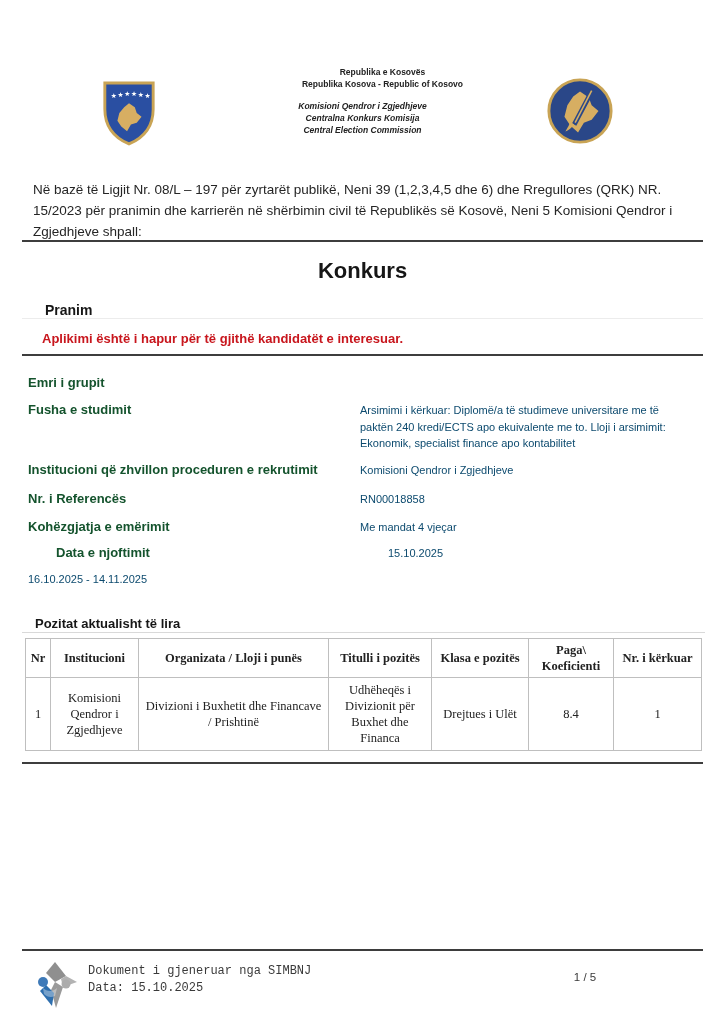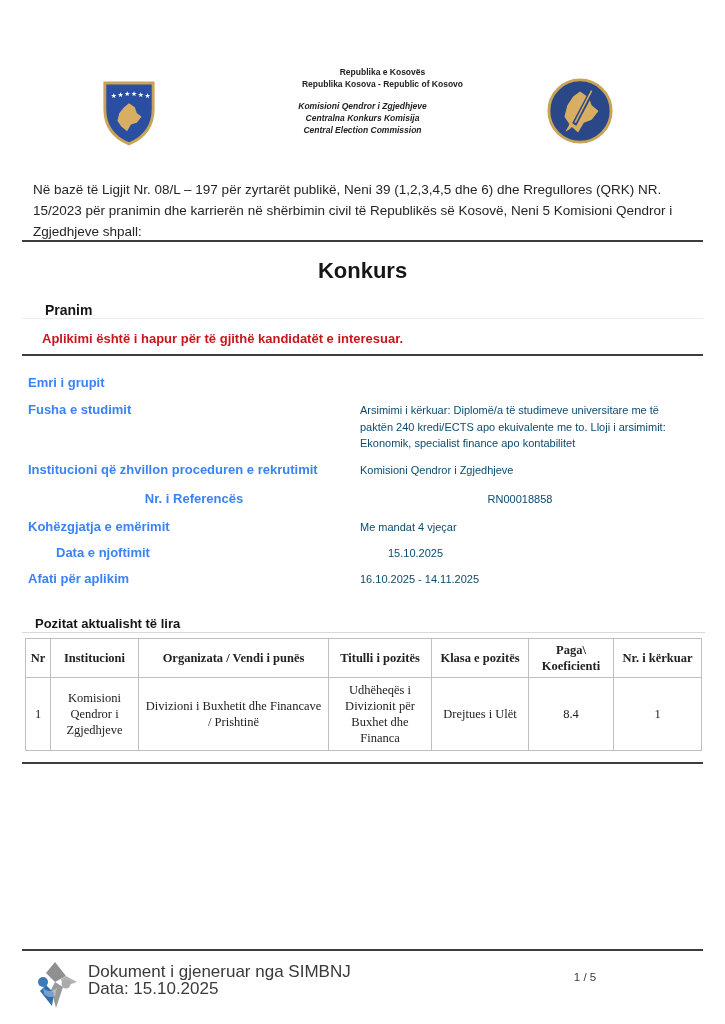--- a/index.html
+++ b/index.html
@@ -28,44 +28,44 @@
   .rule-dark { left: 22px; width: 681px; height: 0; border-top: 2px solid #3d3d3d; }
   .rule-light { left: 22px; width: 681px; height: 0; border-top: 1px solid #ececec; }
 
   .title { top: 258px; left: 0; width: 100%; text-align: center; font-size: 22px; font-weight: bold; color: #161616; }
   .subtitle { top: 302px; left: 45px; font-size: 14px; font-weight: bold; color: #161616; }
   .notice { top: 331px; left: 42px; font-size: 13px; font-weight: bold; color: #c8161d; }
 
   
   .fields { top: 375px; left: 28px; width: 672px; }
   .field-row { display: flex; align-items: flex-start; }
-  .field-label { width: 332px; font-size: 13px; font-weight: bold; color: #3b82f6; line-height: 16px; }
+  .field-label { width: 332px; font-size: 13px; font-weight: bold; color: #14532d; line-height: 16px; }
   .field-value { flex: 1; font-size: 11px; color: #0c4a6e; line-height: 16.5px; padding-right: 20px; }
   .mb-a { margin-bottom: 11px; } .mb-b { margin-bottom: 10px; } .mb-c { margin-bottom: 13px; }
-  .mb-d { margin-bottom: 11px; text-align: center; } .mb-e { margin-bottom: 10px; } .mb-f { margin-bottom: 9px; padding-left: 28px; }
+  .mb-d { margin-bottom: 11px; } .mb-e { margin-bottom: 10px; } .mb-f { margin-bottom: 9px; padding-left: 28px; }
 
   
   .positions-heading { top: 616px; left: 35px; font-size: 13px; font-weight: bold; color: #161616; }
   .heading-rule { top: 632px; left: 22px; width: 683px; border-top: 1.5px solid #d9d9d9; height: 0; }
   .vac-table { top: 638px; left: 25px; width: 676px; border-collapse: collapse; table-layout: fixed; font-family: Liberation Serif, serif; }
   .vac-table th, .vac-table td {
     border: 1px solid #bfbfbf;
     text-align: center; vertical-align: middle;
     font-size: 12.5px; padding: 3px 4px; color: #222;
     line-height: 16px;
   }
   .vac-table th { font-weight: bold; height: 34px; }
   .vac-table td { height: 73px; }
   .c0 { width: 25px; } .c1 { width: 88px; } .c2 { width: 190px; } .c3 { width: 103px; }
   .c4 { width: 97px; } .c5 { width: 85px; } .c6 { width: 88px; }
 
   
   .footer-rule { top: 949px; left: 22px; width: 681px; border-top: 2px solid #3d3d3d; height: 0; }
   .footer-logo { top: 960px; left: 33px; }
-  .footer-text { top: 963px; left: 88px; font-size: 17px; color: #3a3a3a; line-height: 17px; }
+  .footer-text { top: 963px; left: 88px; font-size: 12px; color: #3a3a3a; line-height: 17px; font-family: Liberation Mono, monospace; }
   .page-num { top: 971px; left: 555px; width: 60px; text-align: center; font-size: 11.5px; color: #3a3a3a; }
 </style>
 </head>
 <body>
 
 <div class="page">
 
   <div class="abs logo-left">
     <svg width="58" height="70" viewBox="0 0 60 72">
       <path d="M5,5 H55 V32 C55,52 44,62 30,68 C16,62 5,52 5,32 Z" fill="#2a4fa2" stroke="#c9a455" stroke-width="3"></path>
@@ -128,21 +128,20 @@
     </div>
     <div class="field-row mb-e">
       <div class="field-label">Kohëzgjatja e emërimit</div>
       <div class="field-value">Me mandat 4 vjeçar</div>
     </div>
     <div class="field-row mb-f">
       <div class="field-label">Data e njoftimit</div>
       <div class="field-value">15.10.2025</div>
     </div>
     <div class="field-row">
-      <div class="field-label">Afati për aplikim</div>
       <div class="field-value">16.10.2025 - 14.11.2025</div>
     </div>
   </div>
 
   <div class="abs positions-heading">Pozitat aktualisht të lira</div>
   <div class="abs heading-rule"></div>
 
   <table class="abs vac-table">
     <colgroup>
       <col class="c0">
@@ -150,21 +149,21 @@
         <col class="c2">
         <col class="c3">
         <col class="c4">
         <col class="c5">
         <col class="c6">
     </colgroup>
     <thead>
       <tr>
         <th>Nr</th>
         <th>Institucioni</th>
-        <th>Organizata / Vendi i punës</th>
+        <th>Organizata / Lloji i punës</th>
         <th>Titulli i pozitës</th>
         <th>Klasa e pozitës</th>
         <th>Paga\ Koeficienti</th>
         <th>Nr. i kërkuar</th>
       </tr>
     </thead>
     <tbody>
       <tr>
         <td>1</td>
         <td>Komisioni Qendror i Zgjedhjeve</td>

